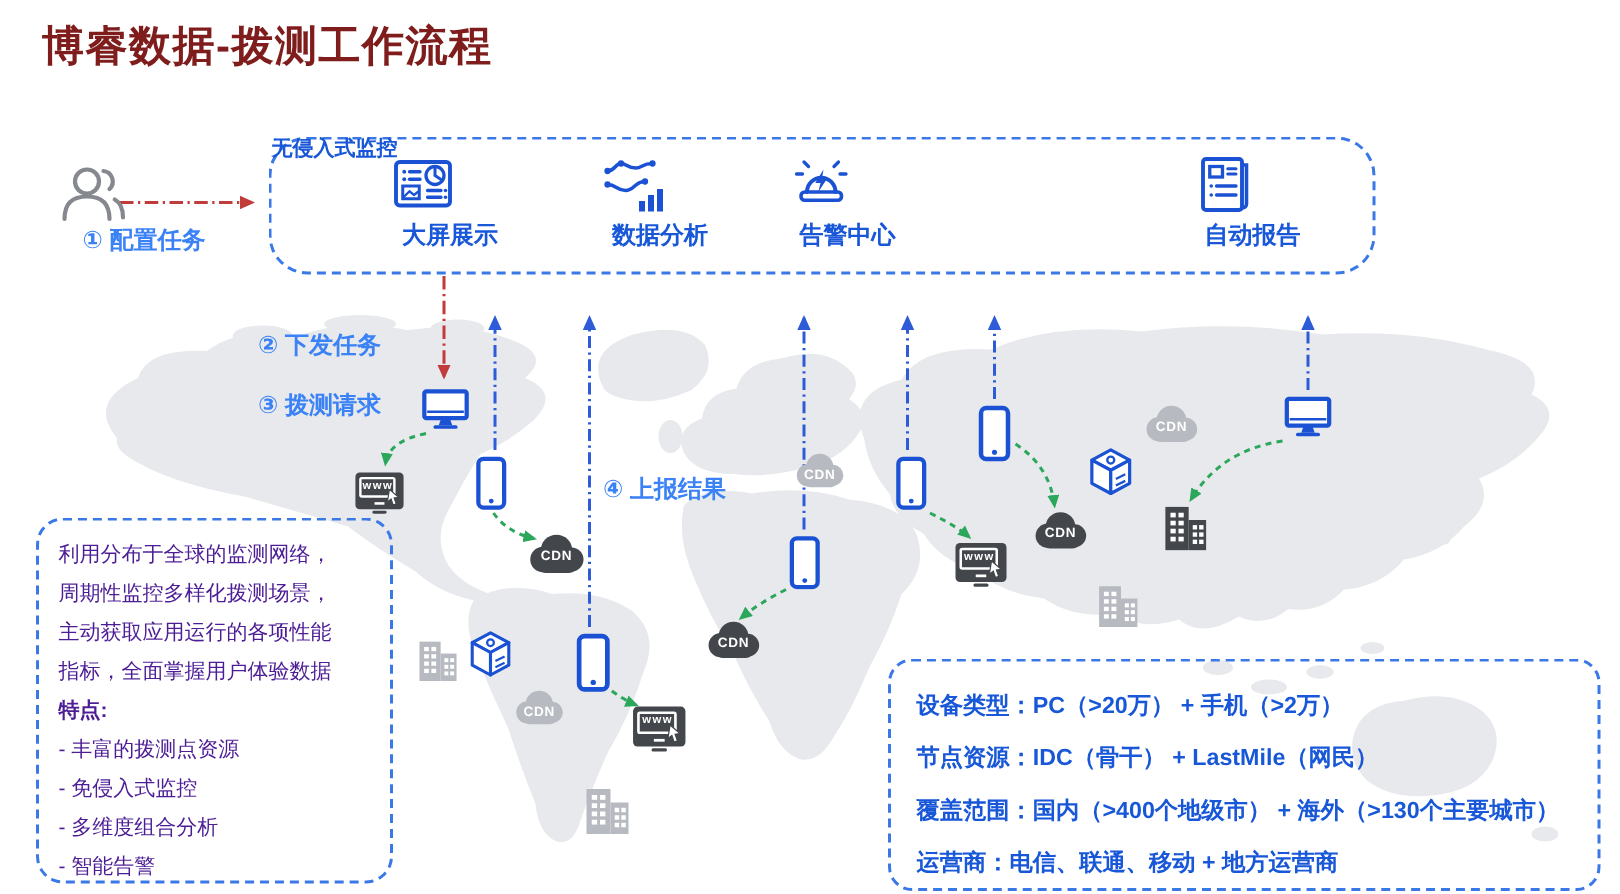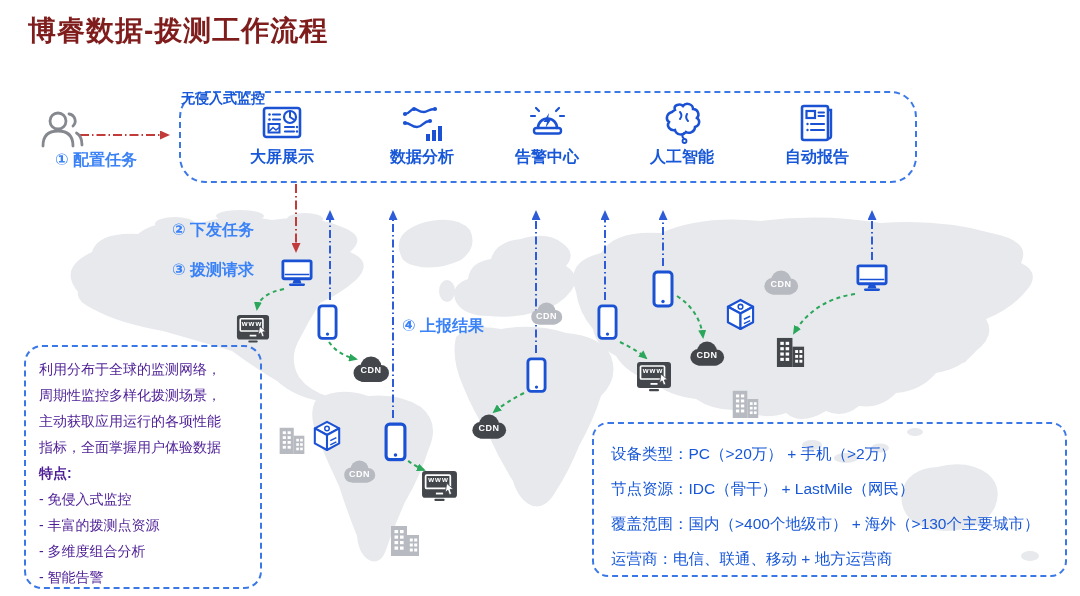--- a/index.html
+++ b/index.html
@@ -11,33 +11,33 @@
   .map-svg{z-index:0;} .arrows-svg{z-index:2;}
   
   .title{position:absolute;left:28px;top:12px;margin:0;font-size:28px;font-weight:900;
          color:#7f1d1d;letter-spacing:1px;z-index:5;}
   .box-label{position:absolute;left:181px;top:66px;font-size:14px;font-weight:bold;
              color:#1757D8;z-index:5;margin-top:24px;}
   .step{position:absolute;font-size:16px;font-weight:bold;color:#3b82f6;z-index:5;white-space:nowrap;}
   
   .monitor-box{position:absolute;left:179px;top:91px;width:734px;height:88px;
                border:2px dashed #3B78E7;border-radius:26px;z-index:4;}
-  .mb-item{position:absolute;top:8px;width:100px;text-align:center;}
+  .mb-item{position:absolute;top:8px;width:100px;text-align:right;}
   .mb-item .cap-icon{margin:0 auto;}
   .cap-label{margin-top:2px;font-size:16px;font-weight:bold;color:#1757D8;}
   
   .left-panel{position:absolute;left:24px;top:345px;width:238px;height:244px;
               border:2px dashed #3B78E7;border-radius:18px;z-index:4;
               padding:9px 6px 0 13px;box-sizing:border-box;color:#4c1d95;
               font-size:14px;line-height:26px;white-space:nowrap;}
   .lp-bold{font-weight:bold;}
-  .info-panel{position:absolute;left:592px;top:422px;width:475px;height:155px;
+  .info-panel{position:absolute;left:592px;top:439px;width:475px;height:155px;
               border:2px dashed #3B78E7;border-radius:16px;z-index:4;
               padding:12px 0 0 17px;box-sizing:border-box;color:#1757D8;
-              font-size:15.5px;line-height:35px;white-space:nowrap;}
+              font-size:15.5px;line-height:35px;white-space:nowrap;font-weight:bold;}
   
   .mi{position:absolute;z-index:3;}
   .mi svg{width:100%;height:auto;}
   .blue{color:#1B52D4;} .dark{color:#43474C;} .light{color:#B7BAC0;} .gray{color:#85888E;}
   .cdn-txt{position:absolute;left:0;right:0;top:9px;text-align:center;color:#fff;
            font-size:9px;font-weight:bold;letter-spacing:.5px;}
   .www-txt{position:absolute;left:0;right:2px;top:5px;text-align:center;color:#fff;
            font-size:7.5px;font-weight:bold;letter-spacing:1px;}
   .defs{position:absolute;width:0;height:0;overflow:hidden;}
 </style>
@@ -155,29 +155,20 @@
     </div>
     <div class="mb-item" style="left:316px;">
       <svg class="cap-icon" width="46" height="44" viewBox="0 0 44 44" fill="none" stroke="#1B52D4" stroke-linecap="round">
         <path d="M13 27 a9.5 9.5 0 0 1 19 0" stroke-width="2.6"></path>
         <rect x="9" y="27" width="27" height="5.5" rx="2.5" stroke-width="2.4"></rect>
         <path d="M24 12 L18.5 21 L22 21 L20.5 27 L26.5 18 L23 18 Z" fill="#1B52D4" stroke="none"></path>
         <path d="M11 7 L14 10 M34 7 L31 10 M6 15 L10 15 M39 15 L35 15" stroke-width="2.2"></path>
       </svg>
       <div class="cap-label">告警中心</div>
     </div>
-    <div class="mb-item" style="left:451px;">
-      <svg class="cap-icon" width="46" height="44" viewBox="0 0 44 44" fill="none" stroke="#1B52D4" stroke-linecap="round">
-        <path d="M15 9 C13 4 20 2 23 5 C26 1 33 3 33 8 C38 8 40 14 37 17 C41 20 39 25 35 26 C35 31 29 33 26 31 C23 35 16 34 15 29 C10 30 6 25 9 21 C5 18 7 12 12 11 C13 10 14 9.5 15 9 Z" stroke-width="2.5"></path>
-        <path d="M20 11 q3 3.5 0 7 M27 13 q-2 4 1 7" stroke-width="2"></path>
-        <path d="M24 32 q-3 3 -0.5 5" stroke-width="2"></path>
-        <circle cx="24.5" cy="40" r="2" stroke-width="1.8"></circle>
-      </svg>
-      <div class="cap-label">人工智能</div>
-    </div>
     <div class="mb-item" style="left:586px;">
       <svg class="cap-icon" width="46" height="44" viewBox="0 0 44 44" fill="none" stroke="#1B52D4" stroke-linecap="round">
         <path d="M33 9 h3 v26 a2.5 2.5 0 0 1 -2.5 2.5 H31" stroke-width="2.4"></path>
         <rect x="7" y="5" width="26" height="34" rx="2" fill="#fff" stroke-width="2.6"></rect>
         <rect x="11.5" y="10" width="8.5" height="7" stroke-width="2.2"></rect>
         <path d="M23.5 11.5 H29 M23.5 15 H29" stroke-width="2"></path>
         <circle cx="12.5" cy="23" r="1.2" fill="#1B52D4" stroke="none"></circle>
           <path d="M16 23 H29" stroke-width="2.2"></path>
         <circle cx="12.5" cy="29" r="1.2" fill="#1B52D4" stroke="none"></circle>
           <path d="M16 29 H29" stroke-width="2.2"></path>
@@ -310,22 +301,22 @@
         <use href="#sym-building"></use>
       </svg>
     </div>
 
   <div class="left-panel">
     <div>利用分布于全球的监测网络，</div>
     <div>周期性监控多样化拨测场景，</div>
     <div>主动获取应用运行的各项性能</div>
     <div>指标，全面掌握用户体验数据</div>
     <div class="lp-bold">特点:</div>
+    <div>- 丰富的拨测点资源</div>
     <div>- 免侵入式监控</div>
-    <div>- 丰富的拨测点资源</div>
     <div>- 多维度组合分析</div>
     <div>- 智能告警</div>
   </div>
 
   <div class="info-panel">
     <div>设备类型：PC（&gt;20万） + 手机（&gt;2万）</div>
     <div>节点资源：IDC（骨干） + LastMile（网民）</div>
     <div>覆盖范围：国内（&gt;400个地级市） + 海外（&gt;130个主要城市）</div>
     <div>运营商：电信、联通、移动 + 地方运营商</div>
   </div>

